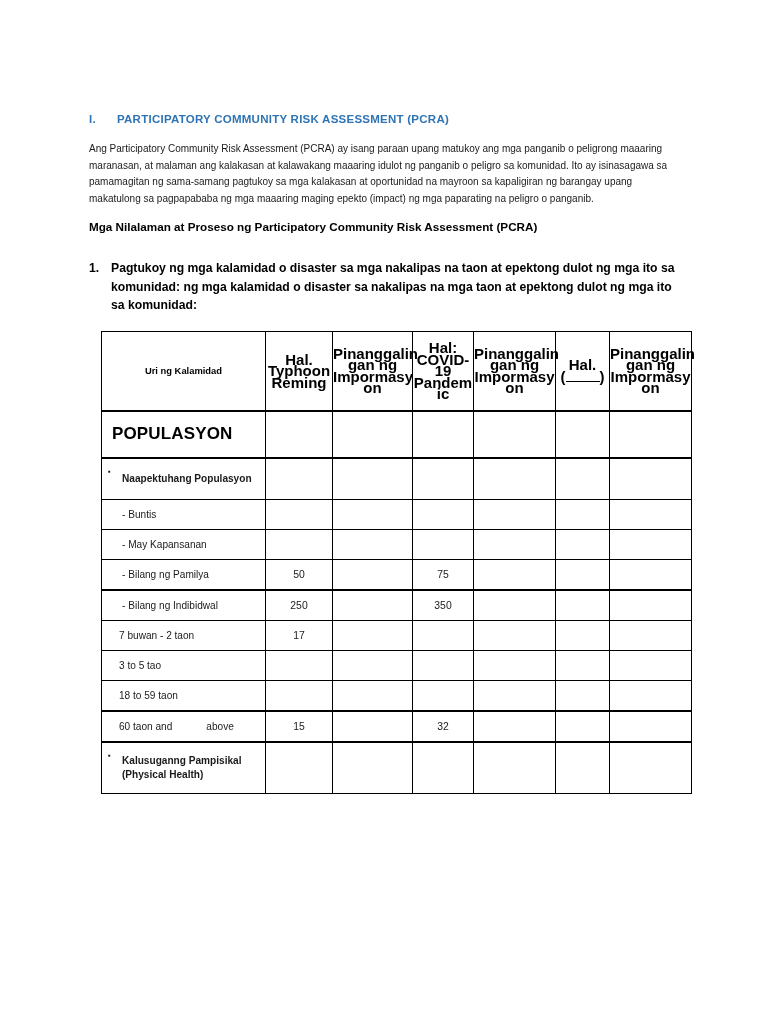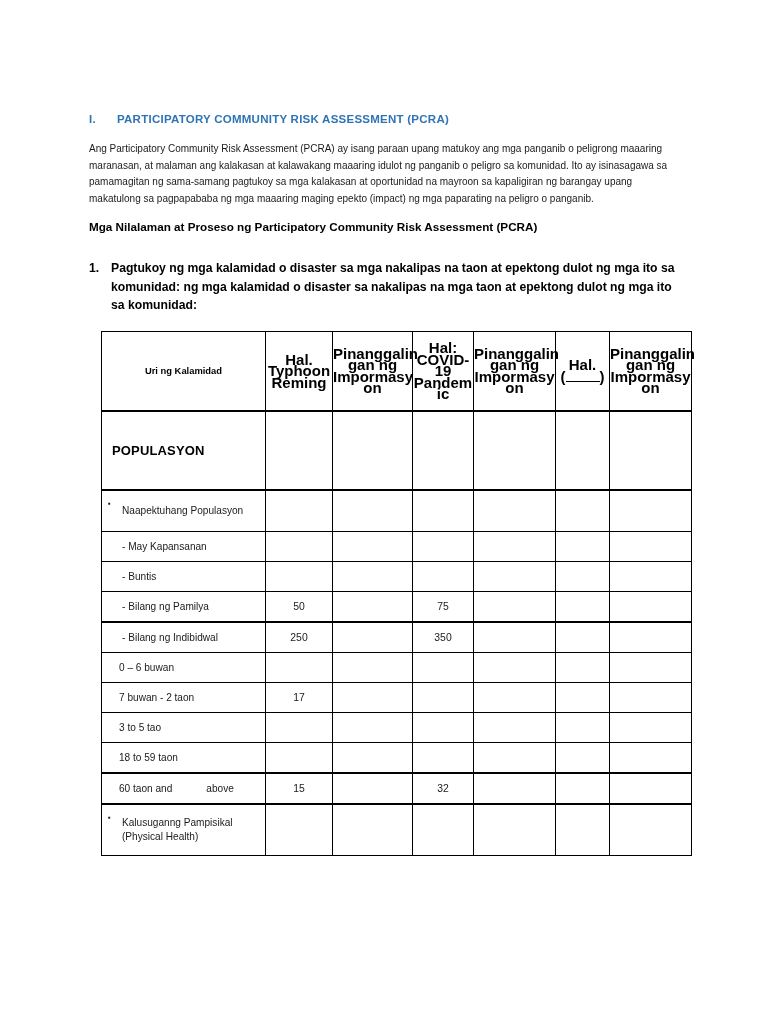--- a/index.html
+++ b/index.html
@@ -126,40 +126,41 @@
   .cell-lbl.bullet .bul {
     position: absolute;
     left: 6px;
     top: 6px;
     font-size: 8px;
     line-height: 13.5px;
   }
   .cell-lbl.bullet .bt {
     display: block;
     padding-left: 12px;
+    font-weight: bold;
   }
   .cell-lbl.indent { padding-left: 20px; }
   .cell-lbl.indent2 { padding-left: 17px; }
 
   .cell-val {
     text-align: center;
     font-size: 10.4px;
     color: #1a1a1a;
   }
 
   .band-row td {
     font-size: 11.2px;
     font-weight: bold;
     padding: 8px 10px;
     letter-spacing: 0.15px;
   }
   .sub-band td.lbl {
-    font-size: 13px;
-    font-weight: bold;
-    padding: 24px 10px;
+    font-size: 17px;
+    font-weight: bold;
+    padding: 8px 10px;
     letter-spacing: 0.15px;
   }
 
   .r-std td { height: 29px; }
   .r-two td { height: 40px; }
   .r-three td { height: 50px; }
 
   
   tr.thick-top td { border-top-width: 2px; }
   td.thick-left { border-left-width: 2px; }
@@ -228,30 +229,30 @@
             <span class="bt">Naapektuhang Populasyon</span>
           </td>
           <td class="cell-val"></td>
           <td class="cell-val thick-left"></td>
           <td class="cell-val"></td>
           <td class="cell-val"></td>
           <td class="cell-val"></td>
           <td class="cell-val"></td>
         </tr>
         <tr class="r-std">
+          <td class="cell-lbl indent">- Buntis</td>
+          <td class="cell-val"></td>
+          <td class="cell-val thick-left"></td>
+          <td class="cell-val"></td>
+          <td class="cell-val"></td>
+          <td class="cell-val"></td>
+          <td class="cell-val"></td>
+        </tr>
+        <tr class="r-std">
           <td class="cell-lbl indent">- May Kapansanan</td>
-          <td class="cell-val"></td>
-          <td class="cell-val thick-left"></td>
-          <td class="cell-val"></td>
-          <td class="cell-val"></td>
-          <td class="cell-val"></td>
-          <td class="cell-val"></td>
-        </tr>
-        <tr class="r-std">
-          <td class="cell-lbl indent">- Buntis</td>
           <td class="cell-val"></td>
           <td class="cell-val thick-left"></td>
           <td class="cell-val"></td>
           <td class="cell-val"></td>
           <td class="cell-val"></td>
           <td class="cell-val"></td>
         </tr>
         <tr class="r-std">
           <td class="cell-lbl indent">- Bilang ng Pamilya</td>
           <td class="cell-val">50</td>
@@ -259,29 +260,20 @@
           <td class="cell-val">75</td>
           <td class="cell-val"></td>
           <td class="cell-val"></td>
           <td class="cell-val"></td>
         </tr>
         <tr class="r-std thick-top">
           <td class="cell-lbl indent">- Bilang ng Indibidwal</td>
           <td class="cell-val">250</td>
           <td class="cell-val thick-left"></td>
           <td class="cell-val">350</td>
-          <td class="cell-val"></td>
-          <td class="cell-val"></td>
-          <td class="cell-val"></td>
-        </tr>
-        <tr class="r-std">
-          <td class="cell-lbl indent2">0 – 6 buwan</td>
-          <td class="cell-val"></td>
-          <td class="cell-val thick-left"></td>
-          <td class="cell-val"></td>
           <td class="cell-val"></td>
           <td class="cell-val"></td>
           <td class="cell-val"></td>
         </tr>
         <tr class="r-std">
           <td class="cell-lbl indent2">7 buwan - 2 taon</td>
           <td class="cell-val">17</td>
           <td class="cell-val thick-left"></td>
           <td class="cell-val"></td>
           <td class="cell-val"></td>

